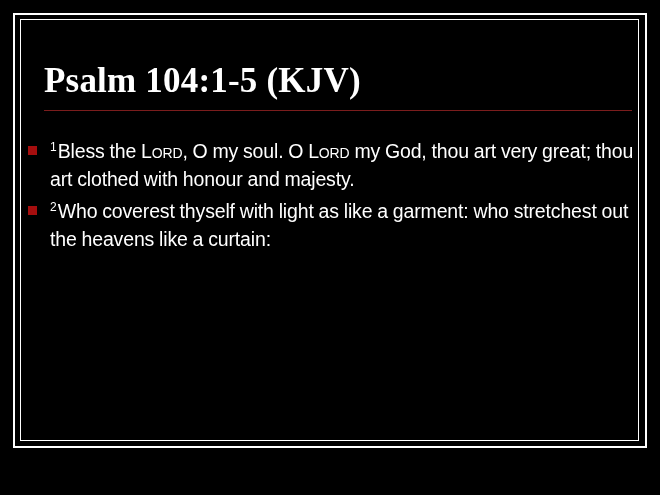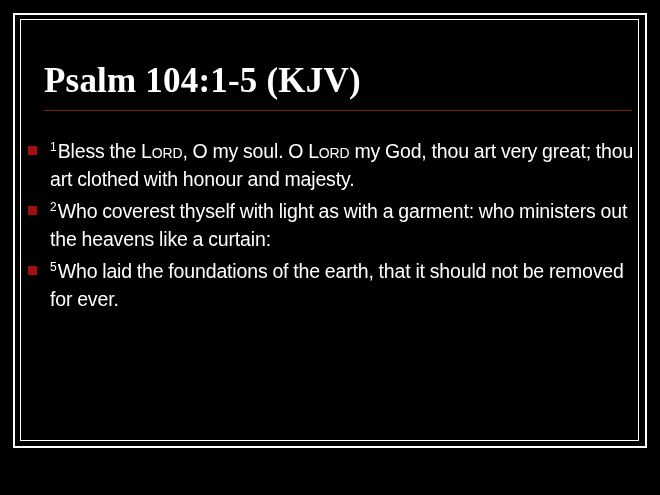--- a/index.html
+++ b/index.html
@@ -121,24 +121,20 @@
 
   <div id="verse-list">
 
     <div class="verse-item">
       <span class="bullet-square"></span>
       <div class="verse-text"><span class="verse-num">1</span><span>Bless the </span><span class="smallcaps">Lord</span><span>, O my soul. O </span><span class="smallcaps">Lord</span><span> my God, thou art very great; thou art clothed with honour and majesty.</span></div>
     </div>
 
     <div class="verse-item">
       <span class="bullet-square"></span>
-      <div class="verse-text"><span class="verse-num">2</span><span>Who coverest thyself with light as with a garment: who ministers out the heavens like a curtain:</span></div>
+      <div class="verse-text"><span class="verse-num">2</span><span>Who coverest thyself with light as like a garment: who stretchest out the heavens like a curtain:</span></div>
     </div>
 
 
 
-    <div class="verse-item">
-      <span class="bullet-square"></span>
-      <div class="verse-text"><span class="verse-num">5</span><span>Who laid the foundations of the earth, that it should not be removed for ever.</span></div>
-    </div>
 
   </div>
 </div>
 
 </body></html>

